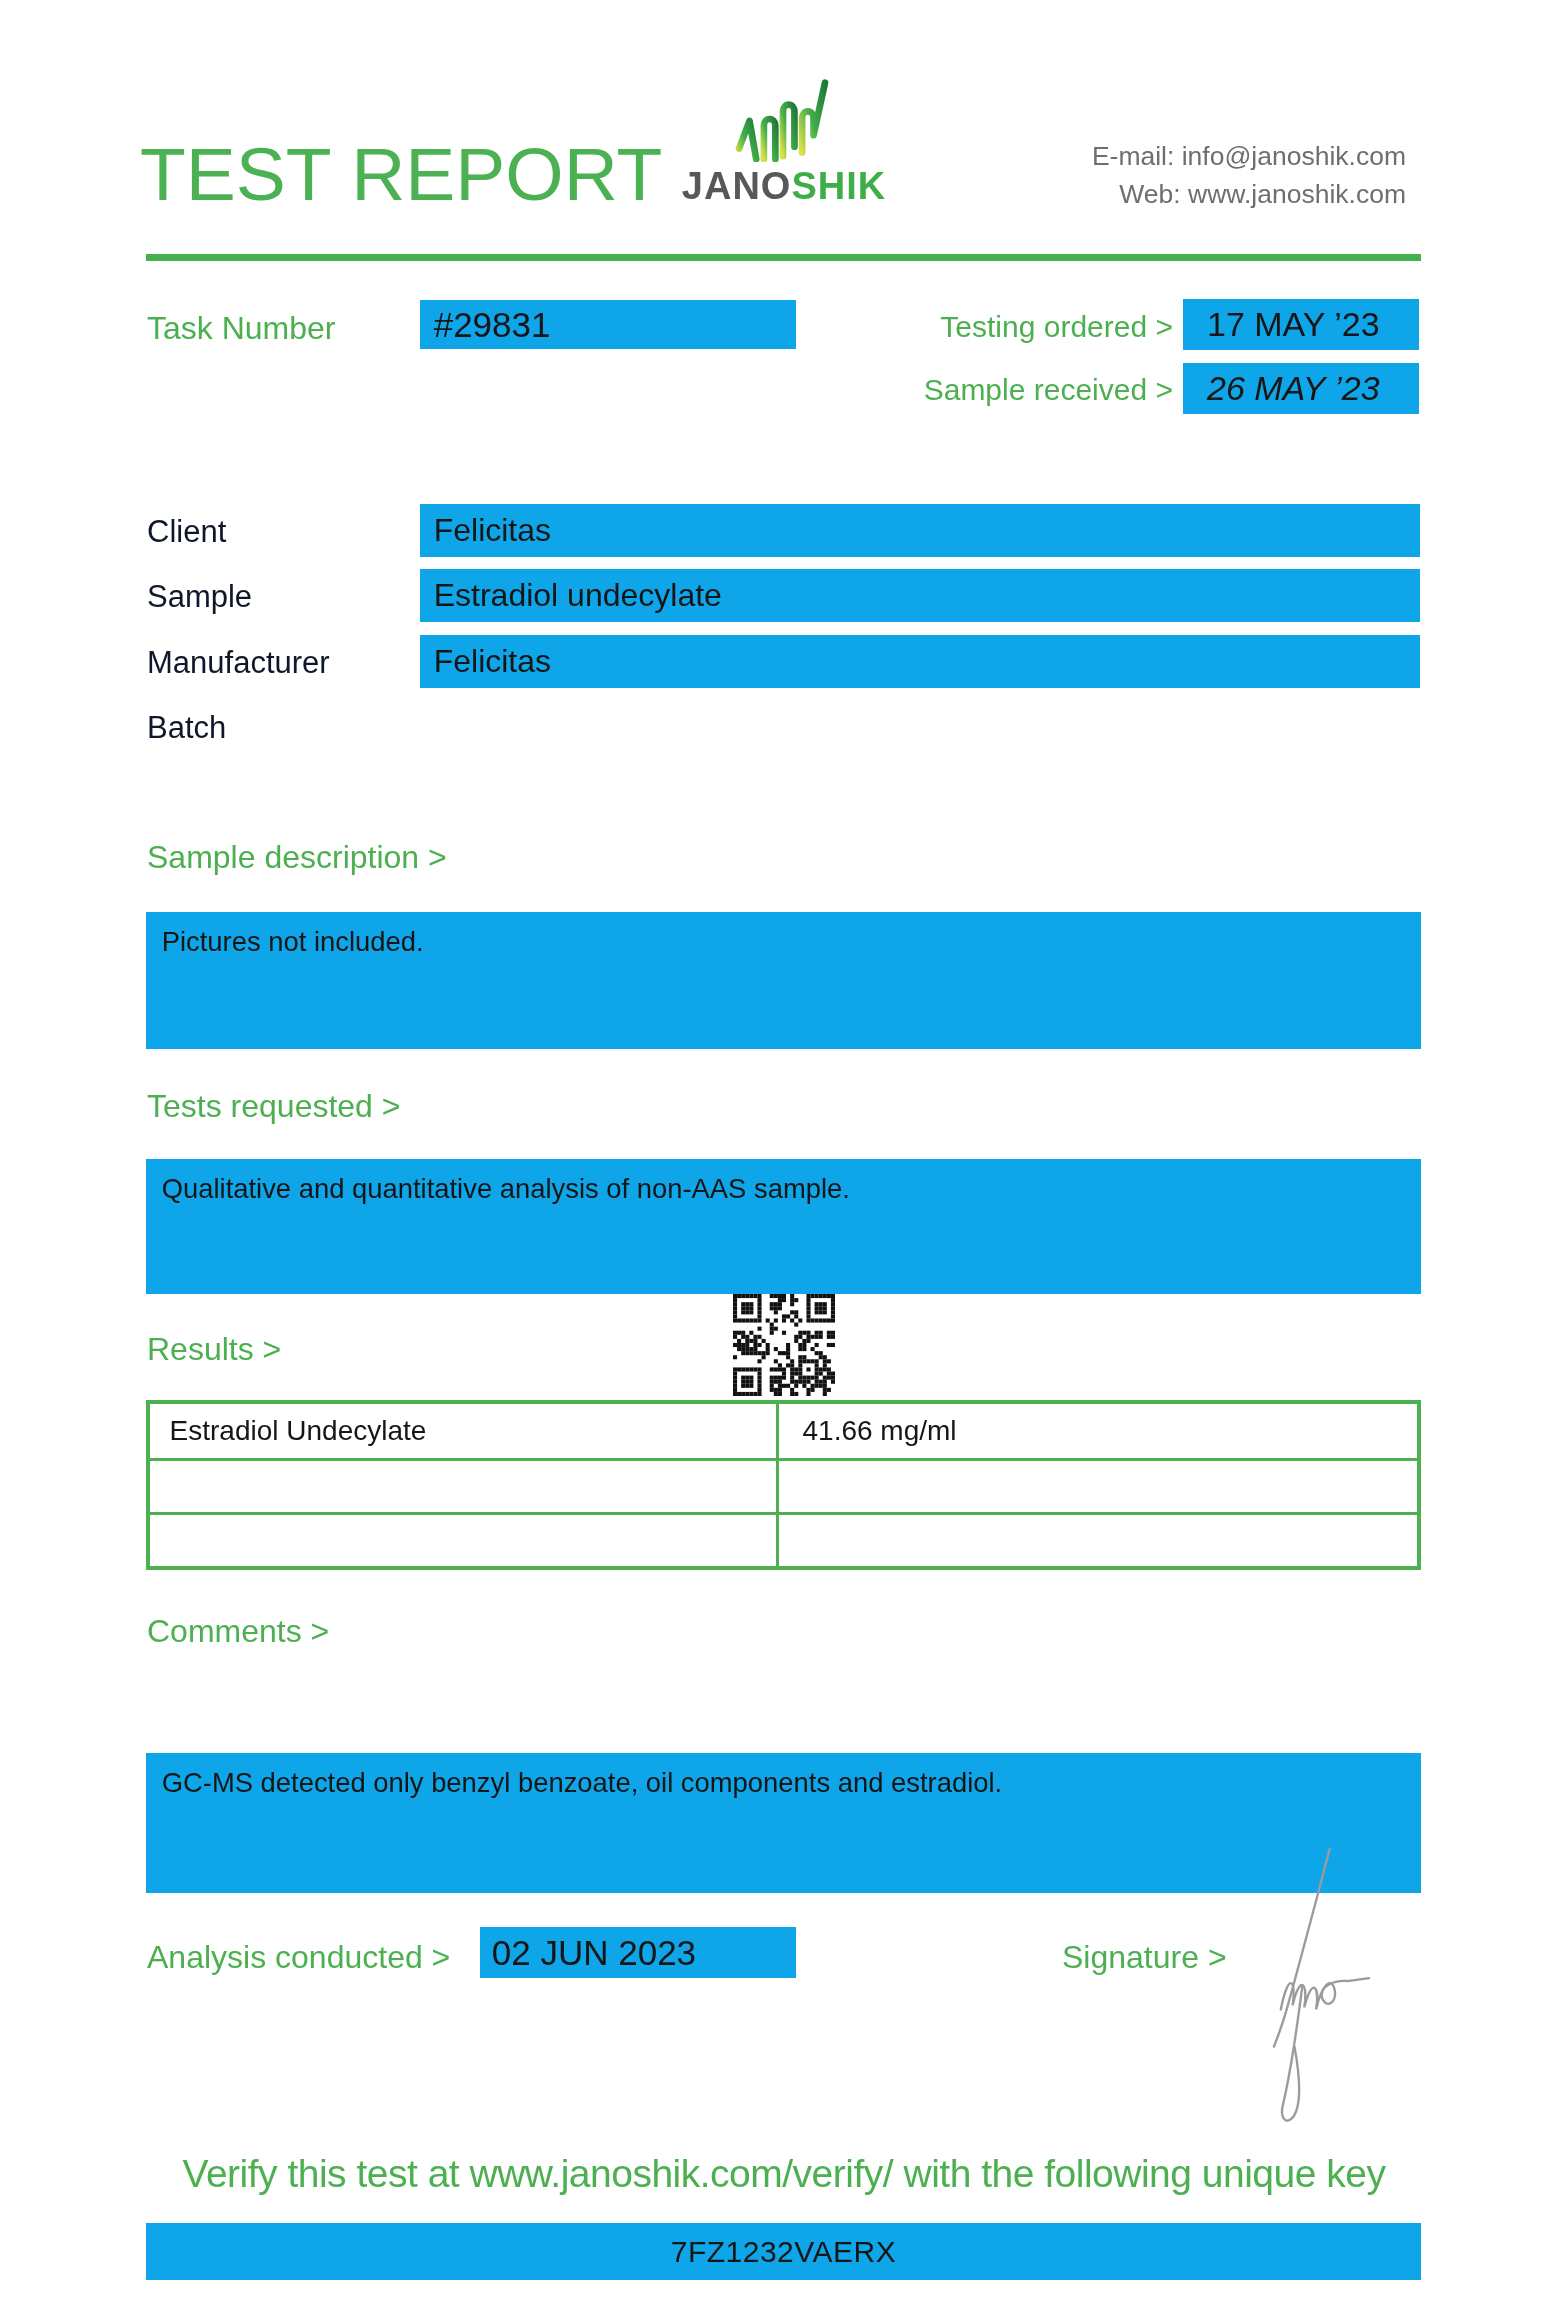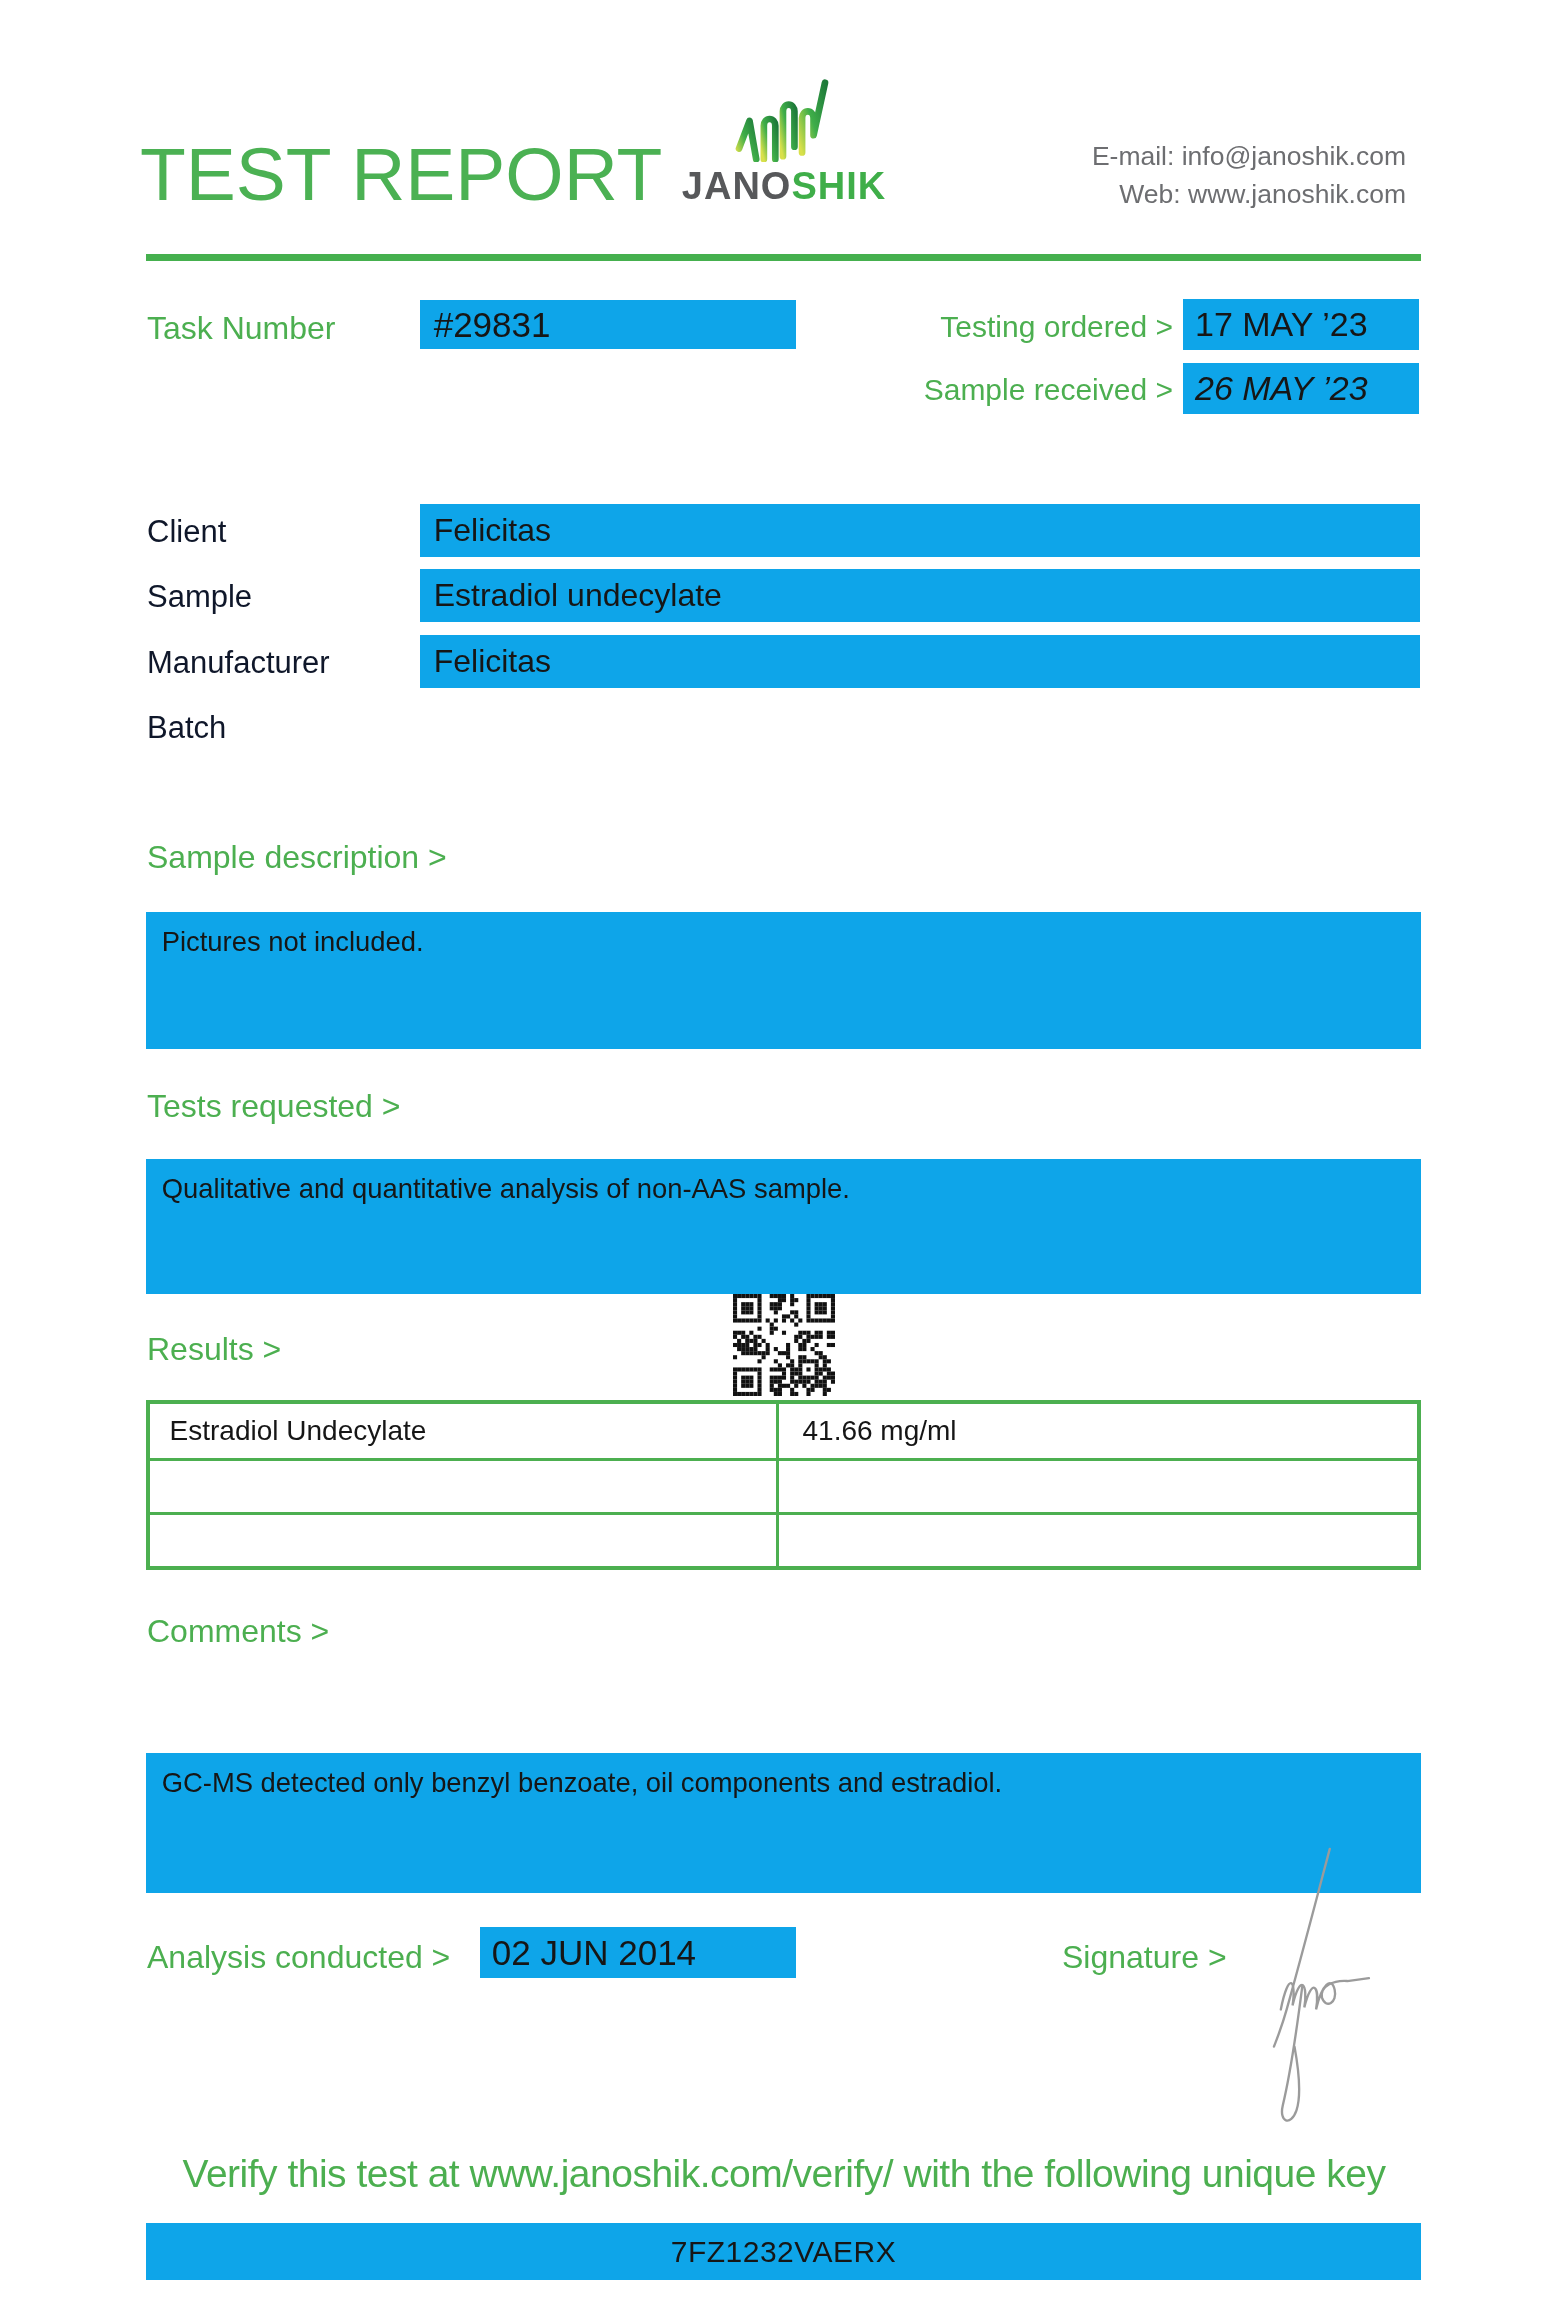--- a/index.html
+++ b/index.html
@@ -18,21 +18,21 @@
   .logo-jano{color:#57585a;}
   .logo-shik{color:#3fae49;}
   .contact{right:162px;top:137px;text-align:right;font-size:26.5px;line-height:38px;color:#6d6e71;white-space:nowrap;}
   .rule{left:146px;top:254px;width:1275px;height:6.9px;background:#45b04e;}
   
   .task-label{left:147px;top:310px;}
   .task-box{left:420px;top:300px;width:376px;height:49px;}
   .task-box span{display:block;padding-left:13.7px;line-height:49px;font-size:35px;}
   .right-label{left:833px;width:340px;text-align:right;}
   .date-box{left:1183px;width:236px;height:51px;}
-  .date-box span{display:block;padding-left:12px;line-height:51px;font-size:34px;}
+  .date-box span{display:block;padding-left:24px;line-height:51px;font-size:34px;}
   
   .info-label{left:147px;font-size:31px;color:#0f172a;white-space:nowrap;}
   .info-box{left:420px;width:1000px;height:53px;}
   .info-box span{display:block;padding-left:13.7px;line-height:53px;font-size:32px;}
   
   .sec-box{left:146px;width:1275px;height:137px;padding:13.7px 15.7px;}
   
   .results-table{
     position:absolute;left:146px;top:1400px;width:1275px;height:170px;
     border:4.9px solid #4caf50;box-sizing:border-box;
@@ -432,21 +432,21 @@
     <div class="rcell c2"></div>
   </div>
 
   <div class="abs heading" style="left:147px;top:1613px;">Comments &gt;</div>
   <div class="graybox sec-box" style="top:1753px;height:140px;">
     <div class="boxtext">GC-MS detected only benzyl benzoate, oil components and estradiol.</div>
   </div>
 
   <div class="abs heading" style="left:147px;top:1939px;">Analysis conducted &gt;</div>
   <div class="graybox analysis-box">
-    <span>02 JUN 2014</span>
+    <span>02 JUN 2023</span>
   </div>
 
   <div class="abs heading" style="left:1062px;top:1939px;">Signature &gt;</div>
 
   <svg class="abs" style="left:1269px;top:1841px;" width="147" height="284" viewBox="0 0 150 290">
     <g fill="none" stroke="#9b9b9b" stroke-width="2.4" stroke-linecap="round">
       <path d="M 62 8 C 54 38, 34 115, 18 172 C 13 190, 8 202, 5 210"></path>
       <path d="M 34 148 C 28 195, 20 245, 14 270 C 10 287, 22 292, 28 275 C 33 260, 30 232, 26 210"></path>
       <path d="M 12 172 C 20 132, 28 142, 24 168 C 32 134, 40 146, 36 170 C 44 138, 52 148, 48 172 C 54 146, 64 138, 67 152 C 70 165, 58 172, 54 160 C 52 148, 66 142, 80 143 L 102 140"></path>
     </g>

